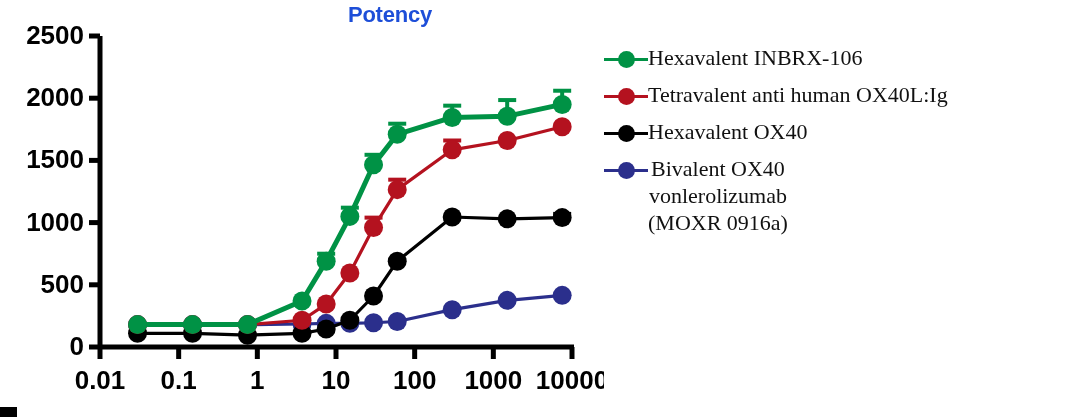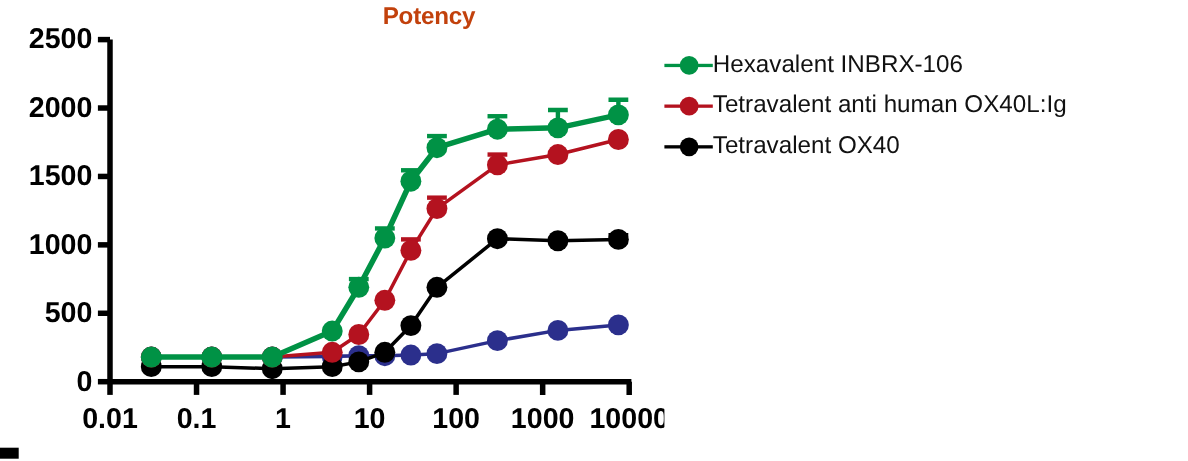--- a/index.html
+++ b/index.html
@@ -4,37 +4,37 @@
 <style>
   html,body{margin:0;padding:0;}
   body{
     width:1080px;height:419px;background:#ffffff;
     font-family:"Liberation Sans", sans-serif;
     overflow:hidden;position:relative;
   }
   #figure{position:absolute;left:0;top:0;width:1080px;height:419px;}
   #chart-title{
     position:absolute;left:250px;top:2px;width:280px;text-align:center;
-    font-size:22px;font-weight:bold;color:#c2410c;letter-spacing:-0.2px;
+    font-size:22px;font-weight:bold;color:#1d4ed8;letter-spacing:-0.2px;
   }
   #plot-svg{position:absolute;left:0;top:0;}
   #legend{
     position:absolute;left:604px;top:44px;width:470px;
   }
   .legend-row{display:flex;align-items:flex-start;margin-bottom:9px;}
   .legend-key{flex:0 0 44px;height:26px;position:relative;margin-top:2px;}
   .legend-line{
     position:absolute;left:0;top:12px;width:44px;height:3px;
   }
   .legend-dot{
     position:absolute;left:14px;top:5px;width:17px;height:17px;border-radius:50%;
   }
   .legend-label{
     font-size:22px;line-height:27px;color:#111111;white-space:pre-line;
-    font-family:Liberation Sans, sans-serif;
+    font-family:Liberation Serif, serif;
     text-align:center;
   }
   #corner-mark{
     position:absolute;left:0px;top:407px;width:17px;height:10px;background:#000000;
   }
 </style>
 </head>
 <body>
 
 <div id="figure">
@@ -171,18 +171,27 @@
           <div class="legend-line" style="background: rgb(180, 18, 31);"></div>
           <div class="legend-dot" style="background: rgb(180, 18, 31);"></div>
         </div>
         <div class="legend-label">Tetravalent anti human OX40L:Ig</div>
       </div>
       <div class="legend-row">
         <div class="legend-key">
           <div class="legend-line" style="background: rgb(0, 0, 0);"></div>
           <div class="legend-dot" style="background: rgb(0, 0, 0);"></div>
         </div>
-        <div class="legend-label">Tetravalent OX40</div>
+        <div class="legend-label">Hexavalent OX40</div>
+      </div>
+      <div class="legend-row">
+        <div class="legend-key">
+          <div class="legend-line" style="background: rgb(43, 47, 140);"></div>
+          <div class="legend-dot" style="background: rgb(43, 47, 140);"></div>
+        </div>
+        <div class="legend-label">Bivalent OX40
+vonlerolizumab
+(MOXR 0916a)</div>
       </div>
     </div>
 
   <div id="corner-mark"></div>
 </div>
 
 </body></html>

